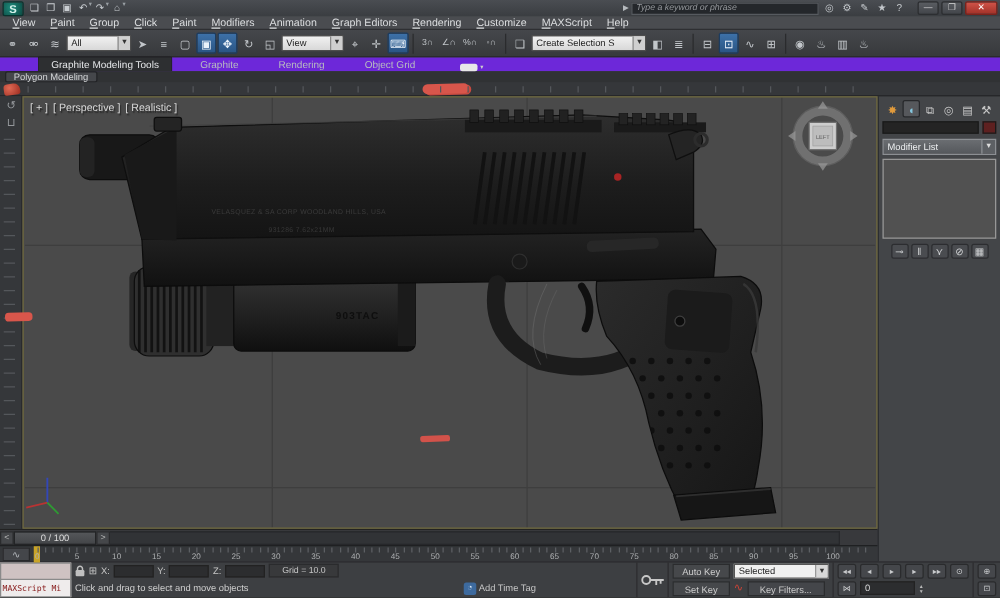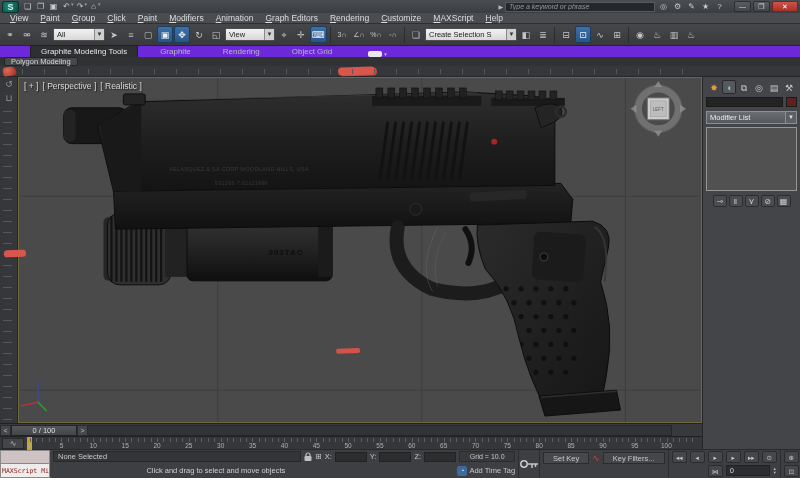--- a/index.html
+++ b/index.html
@@ -79,21 +79,21 @@
   .rlabel{position:absolute;top:5px;font-size:6.5px;color:#aeb0b2;}
   .rmarker{position:absolute;left:27px;top:0;width:5px;height:13px;background:#c9a427;}
   .curvebtn{position:absolute;left:2px;top:1px;width:22px;height:11px;background:#44464a;border:1px solid #28292b;color:#b8bcc0;font-size:8px;line-height:10px;text-align:center;}
   
   .statusbar{height:29px;display:flex;background:#3d3f42;border-top:1px solid #28292b;}
   .mxcol{width:57px;display:flex;flex-direction:column;}
   .mxpink{height:14px;background:#cfc2c2;border:1px solid #8a8a8a;}
   .mxwhite{height:15px;background:#efecec;border:1px solid #8a8a8a;border-top:none;color:#8a2020;font-family:"DejaVu Sans Mono",monospace;font-size:6.5px;line-height:14px;padding-left:1px;white-space:nowrap;overflow:hidden;}
   .sbmain{flex:1;display:flex;flex-direction:column;}
   .sbrow{height:14px;display:flex;align-items:center;gap:3px;padding:0 3px;}
-  .sbrow.r2{height:15px;justify-content:flex-end;}
+  .sbrow.r2{height:15px;}
   .statusfield{width:248px;height:11px;background:#333537;border:1px solid #27282a;color:#c9c9c9;font-size:7.5px;line-height:10px;padding-left:4px;}
   .prompt{width:248px;font-size:7.5px;color:#cfcfcf;white-space:nowrap;}
   .sbicon{font-size:8px;color:#c6c6c6;}
   .sblabel{font-size:7.5px;color:#c6c6c6;}
   .coordfield{width:32px;height:10px;background:#2c2d2f;border:1px solid #222;}
   .gridbox{width:56px;height:11px;background:#38393b;border:1px solid #2a2b2d;color:#c6c6c6;font-size:7px;line-height:10px;text-align:center;}
   .timetag{display:flex;align-items:center;gap:2px;margin-left:60px;}
   .ttagicon{width:10px;height:10px;background:#3d6a9e;border:1px solid #244songs566;border-radius:2px;color:#dce8f4;font-size:7px;line-height:9px;text-align:center;}
   .keycol{width:26px;display:flex;align-items:center;justify-content:center;border-left:1px solid #2c2d2f;border-right:1px solid #2c2d2f;}
   .animcol{display:flex;flex-direction:column;}
@@ -660,21 +660,20 @@
     </div>
   </div>
 
   <div class="statusbar">
     <div class="mxcol">
       <div class="mxpink"></div>
       <div class="mxwhite">MAXScript Mi</div>
     </div>
     <div class="sbmain">
       <div class="sbrow">
-        <div class="statusfield">None Selected</div>
         <svg width="8" height="10">
           <path d="M2,4 V3 a2,2 0 0 1 4,0 V4" fill="none" stroke="#c0c0c0" stroke-width="1.2"></path>
           <rect x="0.5" y="4" width="7" height="5" rx="1" fill="#c0c0c0"></rect>
         </svg>
         <span class="sbicon">⊞</span>
         <span class="sblabel">X:</span>
         <div class="coordfield"></div>
         <span class="sblabel">Y:</span>
         <div class="coordfield"></div>
         <span class="sblabel">Z:</span>
@@ -691,20 +690,27 @@
     </div>
     <div class="keycol">
       <svg width="20" height="14">
         <circle cx="5" cy="7" r="3.2" fill="none" stroke="#c8c8c8" stroke-width="1.5"></circle>
         <line x1="8.5" y1="7" x2="19" y2="7" stroke="#c8c8c8" stroke-width="1.5"></line>
         <line x1="13" y1="7" x2="13" y2="11" stroke="#c8c8c8" stroke-width="1.5"></line>
         <line x1="16.5" y1="7" x2="16.5" y2="10" stroke="#c8c8c8" stroke-width="1.5"></line>
       </svg>
     </div>
     <div class="animcol">
+      <div class="sbrow">
+        <div class="akbtn">Auto Key</div>
+        <div class="seldd">
+          <span class="val">Selected</span>
+          <span class="caret">▼</span>
+        </div>
+      </div>
       <div class="sbrow r2">
         <div class="akbtn">Set Key</div>
         <span class="curveicon">∿</span>
         <div class="kfbtn">Key Filters...</div>
       </div>
     </div>
     <div class="animcol" style="border-left:1px solid #2c2d2f;">
       <div class="sbrow" id="transport1">
           <div class="pbtn">◂◂</div>
           <div class="pbtn">◂</div>

